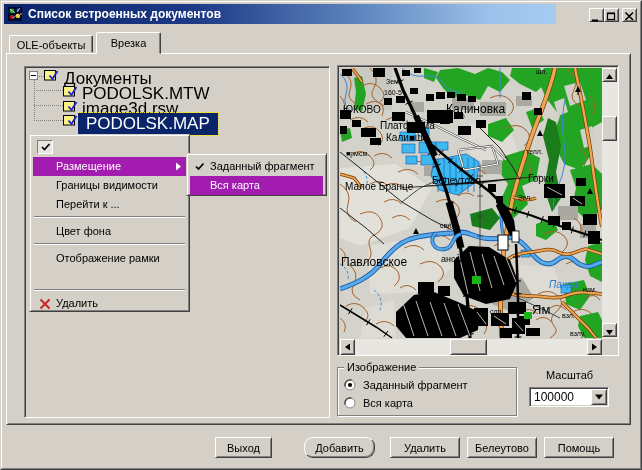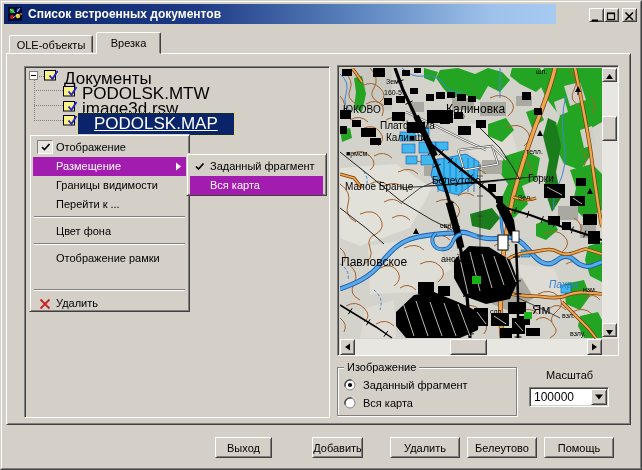--- a/index.html
+++ b/index.html
@@ -92,21 +92,21 @@
  <div class="trow" style="left:57px;top:17px;">PODOLSK.MTW</div>
  <svg style="position:absolute;left:38px;top:33px;" width="17" height="14" viewBox="0 0 17 14">
    <rect x="0.5" y="1.5" width="11" height="9.5" fill="#f9f285" stroke="#000"></rect>
    <path d="M5.5 6.5 L8.5 10 L13.5 2" stroke="#2222cc" stroke-width="1.9" fill="none"></path>
  </svg>
  <div class="trow" style="left:57px;top:32px;">image3d.rsw</div>
  <svg style="position:absolute;left:38px;top:47px;" width="17" height="14" viewBox="0 0 17 14">
    <rect x="0.5" y="1.5" width="11" height="9.5" fill="#f9f285" stroke="#000"></rect>
    <path d="M5.5 6.5 L8.5 10 L13.5 2" stroke="#2222cc" stroke-width="1.9" fill="none"></path>
  </svg>
- <div class="trow" style="left:53px;top:46px;background:#0a246a;color:#fff;padding:1px 16px;outline:1px dotted #f0e040;text-decoration:underline;">PODOLSK.MAP</div>
+ <div class="trow" style="left:53px;top:46px;background:#0a246a;color:#fff;padding:1px 8px;outline:1px dotted #f0e040;">PODOLSK.MAP</div>
 </div>
 
 <div id="mapframe">
  <svg id="map" style="position:absolute;left:2px;top:2px;" width="262" height="271" viewBox="0 0 262 271">
 <rect width="262" height="271" fill="#d3d2cb"></rect>
 <rect x="0" y="0" width="52" height="42" fill="#c9c8c1"></rect>
 <path d="M0,100 L56,96 L92,120 L70,160 L20,178 L0,170 Z" fill="#e2e1d9"></path>
 <path d="M28,178 L90,168 L112,200 L80,224 L30,226 Z" fill="#dfded6"></path>
 <path d="M130,56 L168,52 L178,86 L150,100 L128,84 Z" fill="#dedcd4"></path>
 <path d="M176,196 L214,200 L224,226 L190,232 Z" fill="#dddbd3"></path>
@@ -410,21 +410,20 @@
         </svg></div>
  <div class="sbtn" style="left:112px;top:273px;width:37px;height:16px;"></div>
 </div>
 
 <div class="menu" id="mainmenu" style="left:28px;top:133px;width:161px;height:178px;">
  <div class="mi" style="top:3px;">
    <div style="position:absolute;left:4px;top:2px;width:16px;height:14px;background:#e8e6e0;border:1px solid;border-color:#808080 #fff #fff #808080;"></div>
    <svg style="position:absolute;left:7px;top:4px;" width="12" height="11">
           <path d="M2 5 L4.5 7.5 L9.5 2" stroke="#000" stroke-width="1.7" fill="none"></path>
         </svg>
-   <span class="t">Отображение</span>
       </div>
  <div class="mi hl" style="top:22px;">
         <span class="t">Размещение</span>
    <svg style="position:absolute;right:3px;top:5px;" width="8" height="9">
           <path d="M1 0.5 L6 4.5 L1 8.5 Z" fill="#fff"></path>
         </svg>
       </div>
  <div class="mi" style="top:41px;">
         <span class="t">Границы видимости</span>
       </div>
@@ -476,17 +475,17 @@
 
 <div class="lbl" style="left:545px;top:368px;">Масштаб</div>
 <div class="sunken" style="position:absolute;left:528px;top:386px;width:80px;height:20px;background:#fff;">
  <div class="lbl" style="left:4px;top:2px;font-size:12px;">100000</div>
  <div class="sbtn" style="right:1px;top:1px;width:16px;height:16px;"><svg width="14" height="14">
           <path d="M7 9.5 L11 4.5 L3 4.5 Z" fill="#000"></path>
         </svg></div>
 </div>
 
 <div class="btn" style="left:214px;top:436px;width:57px;height:21px;line-height:20px;">Выход</div>
-<div class="btn" style="left:311px;top:436px;width:51px;height:21px;line-height:20px;">Добавить</div>
+<div class="btn" style="left:303px;top:436px;width:71px;height:21px;line-height:20px;border-radius:9px;">Добавить</div>
 <div class="btn" style="left:389px;top:436px;width:70px;height:21px;line-height:20px;">Удалить</div>
 <div class="btn" style="left:466px;top:436px;width:70px;height:21px;line-height:20px;">Белеутово</div>
 <div class="btn" style="left:543px;top:436px;width:70px;height:21px;line-height:20px;">Помощь</div>
 </div>
 
 </body></html>

